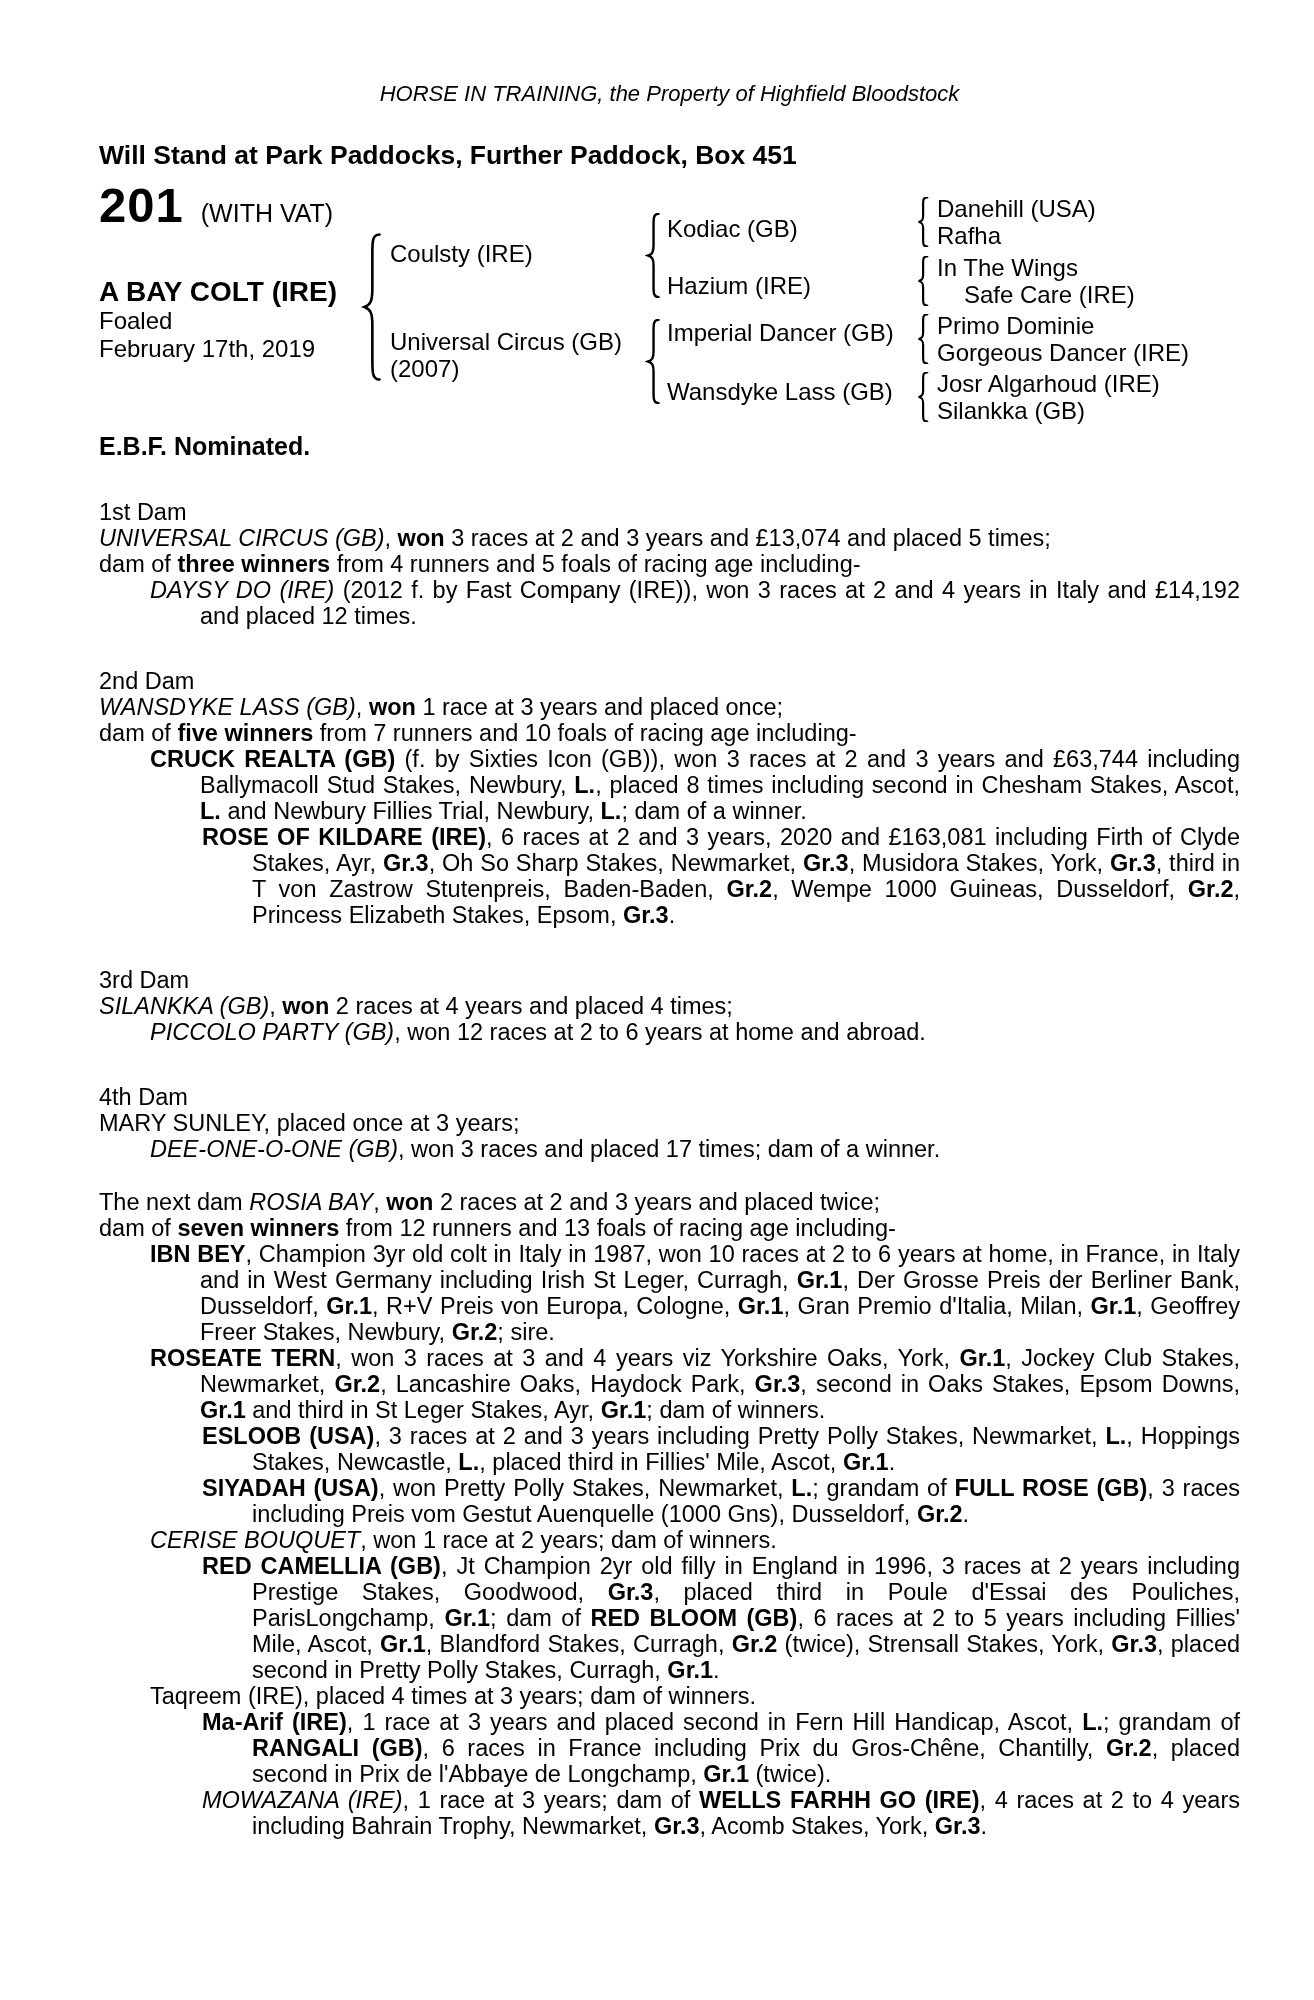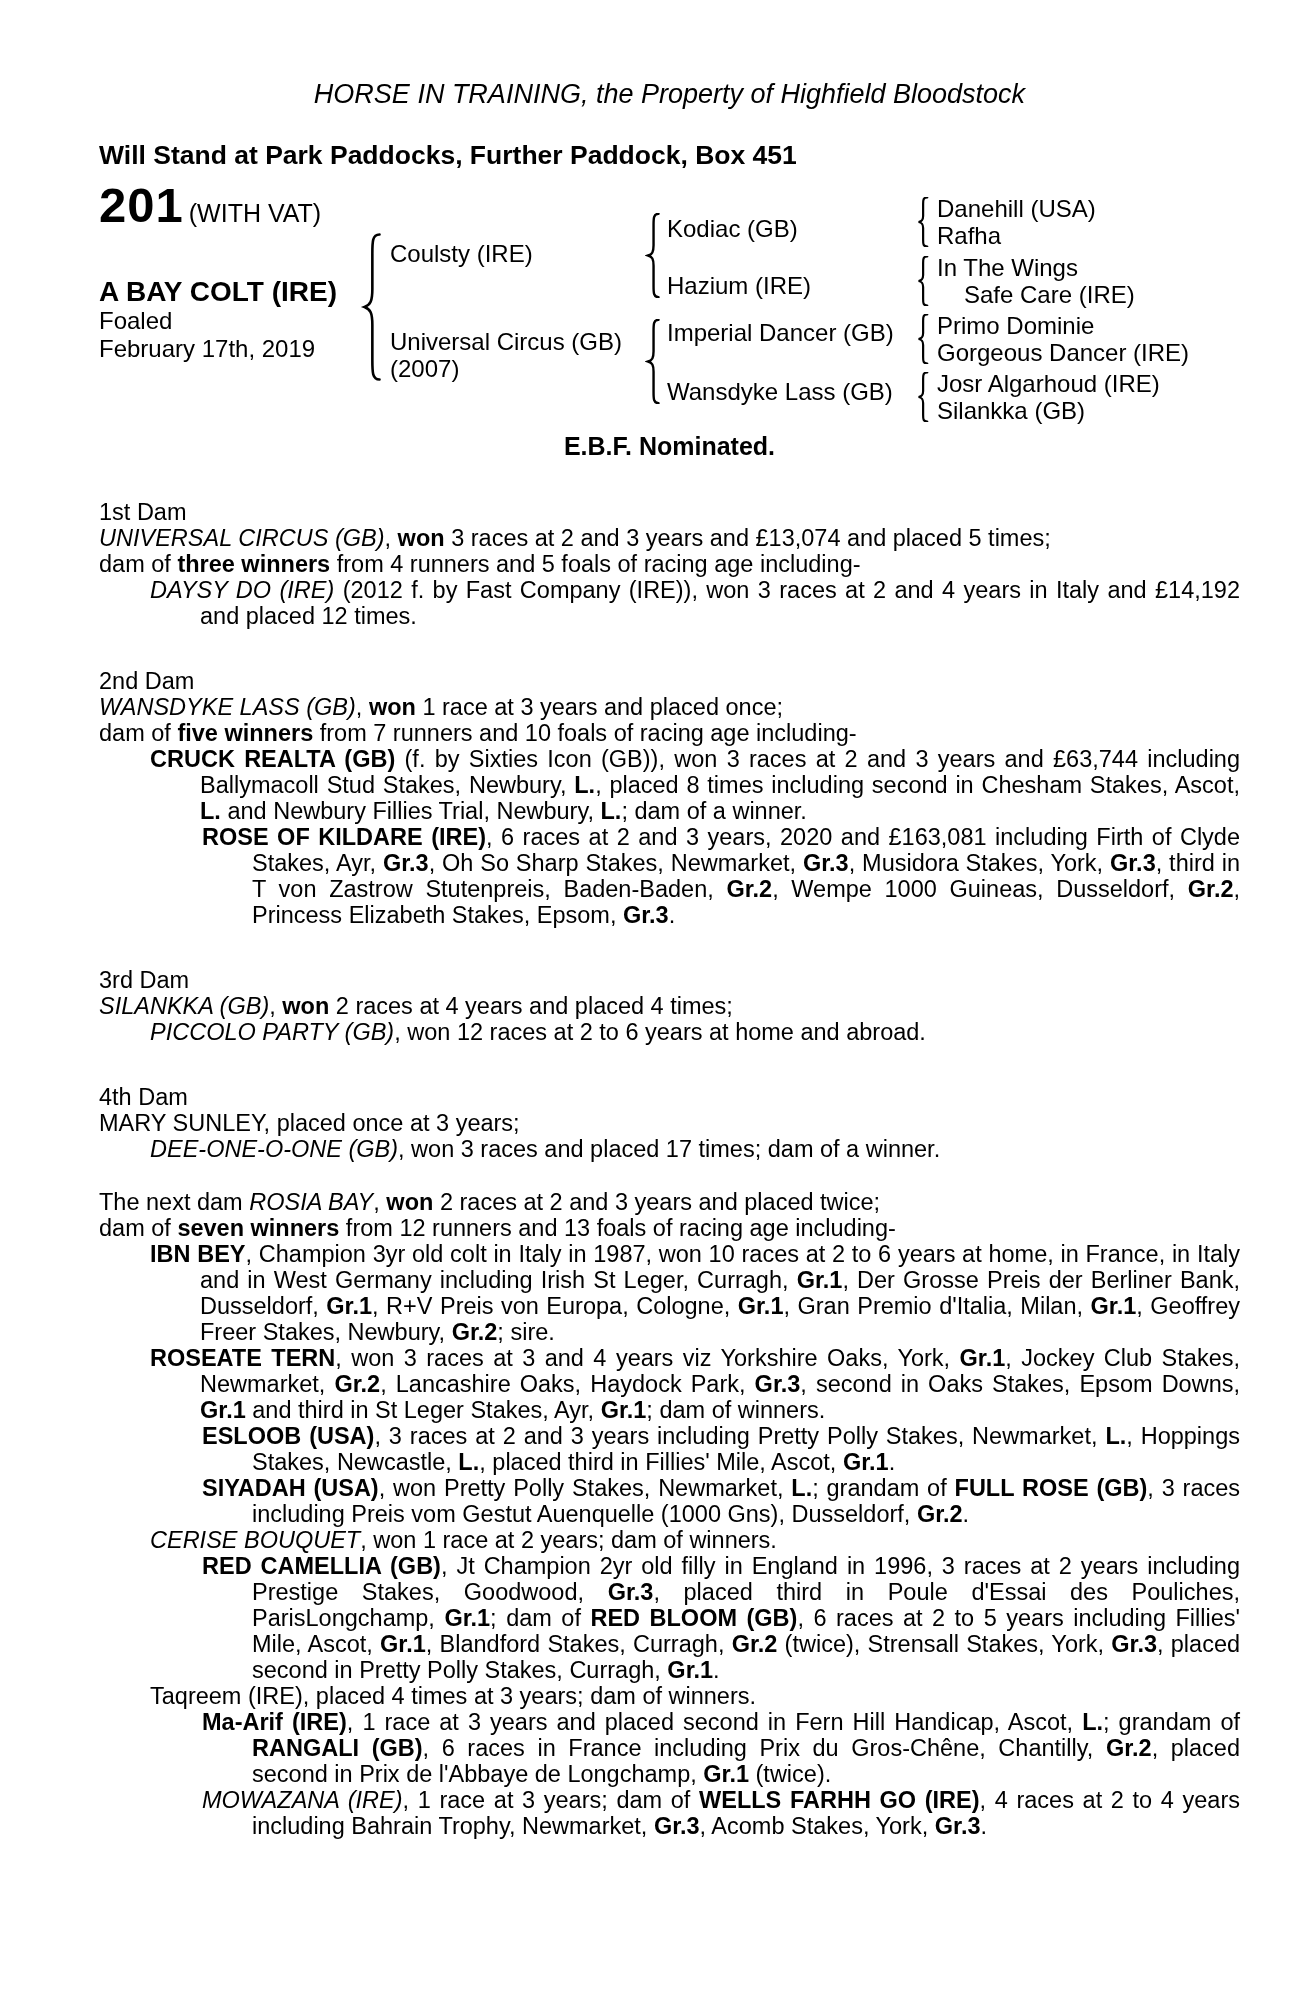--- a/index.html
+++ b/index.html
@@ -1,32 +1,32 @@
 <!DOCTYPE html>
 <html><head>
 <meta charset="utf-8">
 <style>
   html,body{margin:0;padding:0}
   body{width:1314px;height:2000px;background:#ffffff;color:#000;
        font-family:"Liberation Sans","DejaVu Sans",sans-serif;
        font-size:23.5px;line-height:26px;overflow:hidden}
   .sheet{padding:78px 74px 0 99px}
-  .title{text-align:center;font-style:italic;font-size:27px;line-height:32px;white-space:nowrap}
+  .title{text-align:center;font-style:italic;font-size:22px;line-height:32px;white-space:nowrap}
   .stand{font-weight:700;font-size:26.5px;line-height:30px;margin-top:30px;white-space:nowrap}
   .pedigree{position:relative;height:238px;margin-top:22px}
   .abs{position:absolute;white-space:nowrap}
-  .lot-line{display:flex;align-items:baseline;gap:5px;top:0;left:0}
+  .lot-line{display:flex;align-items:baseline;gap:17px;top:0;left:0}
   .lot-number{font-weight:700;font-size:49px;letter-spacing:1px}
   .lot-vat{font-size:25px}
   .colt-block{top:84px;left:0}
   .colt-name{font-weight:700;font-size:28px;line-height:31px}
   .colt-sub{font-size:24px;line-height:28px}
   .ped-name{font-size:24px;line-height:27px}
   .brace svg{display:block}
-  .ebf{font-weight:700;text-align:center;font-size:25px;line-height:27px;margin-top:3px}
+  .ebf{font-weight:700;text-align:left;font-size:25px;line-height:27px;margin-top:3px}
   .dam-heading{font-weight:400;margin-top:39px}
   .para{text-align:justify}
   .ind1{padding-left:101px;text-indent:-50px}
   .ind2{padding-left:153px;text-indent:-50px}
   .gap{margin-top:27px}
   .b{font-weight:700}
   .i{font-style:italic}
 </style>
 </head>
 <body>

